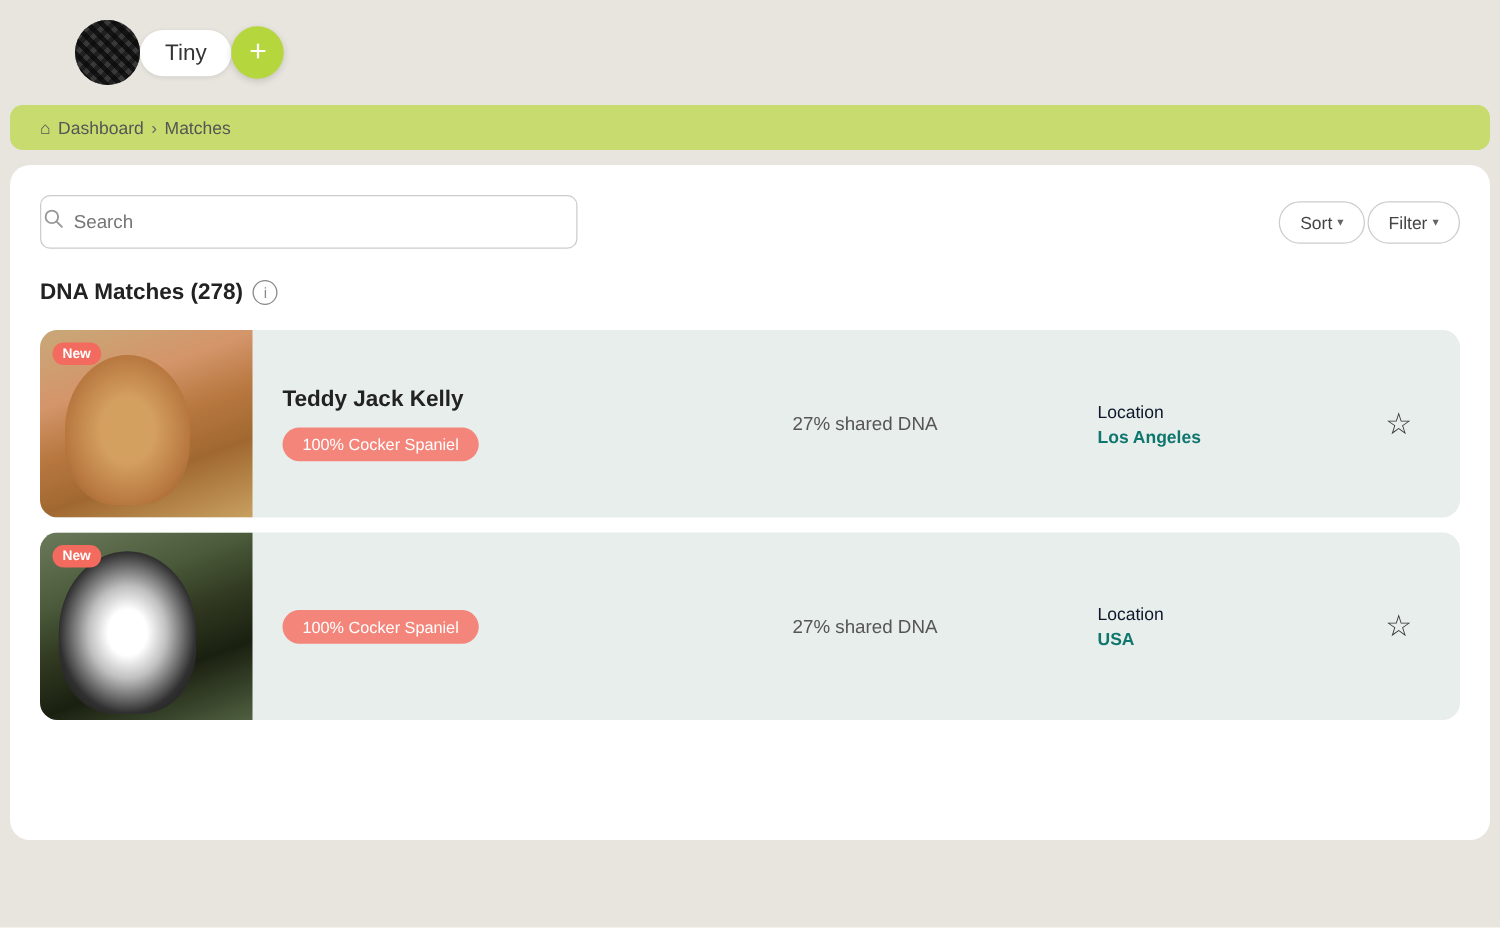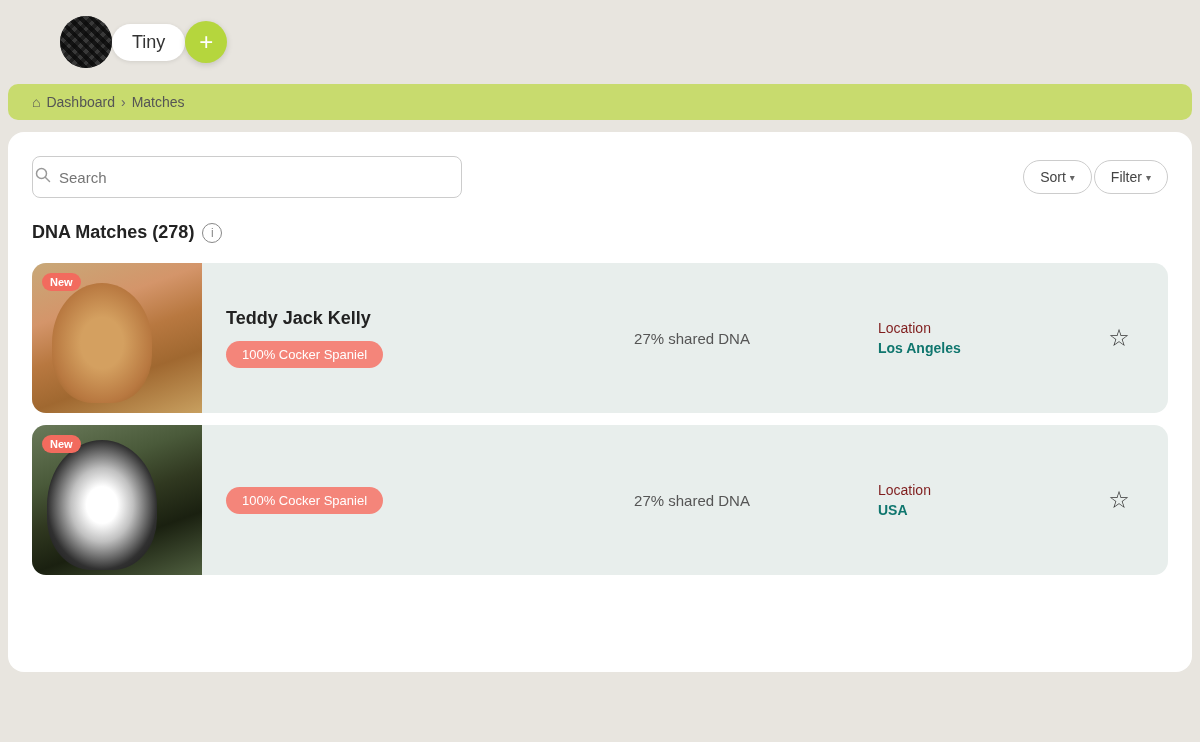--- a/index.html
+++ b/index.html
@@ -287,21 +287,21 @@
       color: #555;
       font-weight: 400;
     }
 
     .match-location {
       width: 200px;
     }
 
     .location-label {
       font-size: 14px;
-      color: #7f1d1d;
+      color: #0f172a;
       margin-bottom: 4px;
     }
 
     .location-value {
       font-size: 14px;
       color: #0f766e;
       font-weight: 700;
     }
 
     .match-star {

